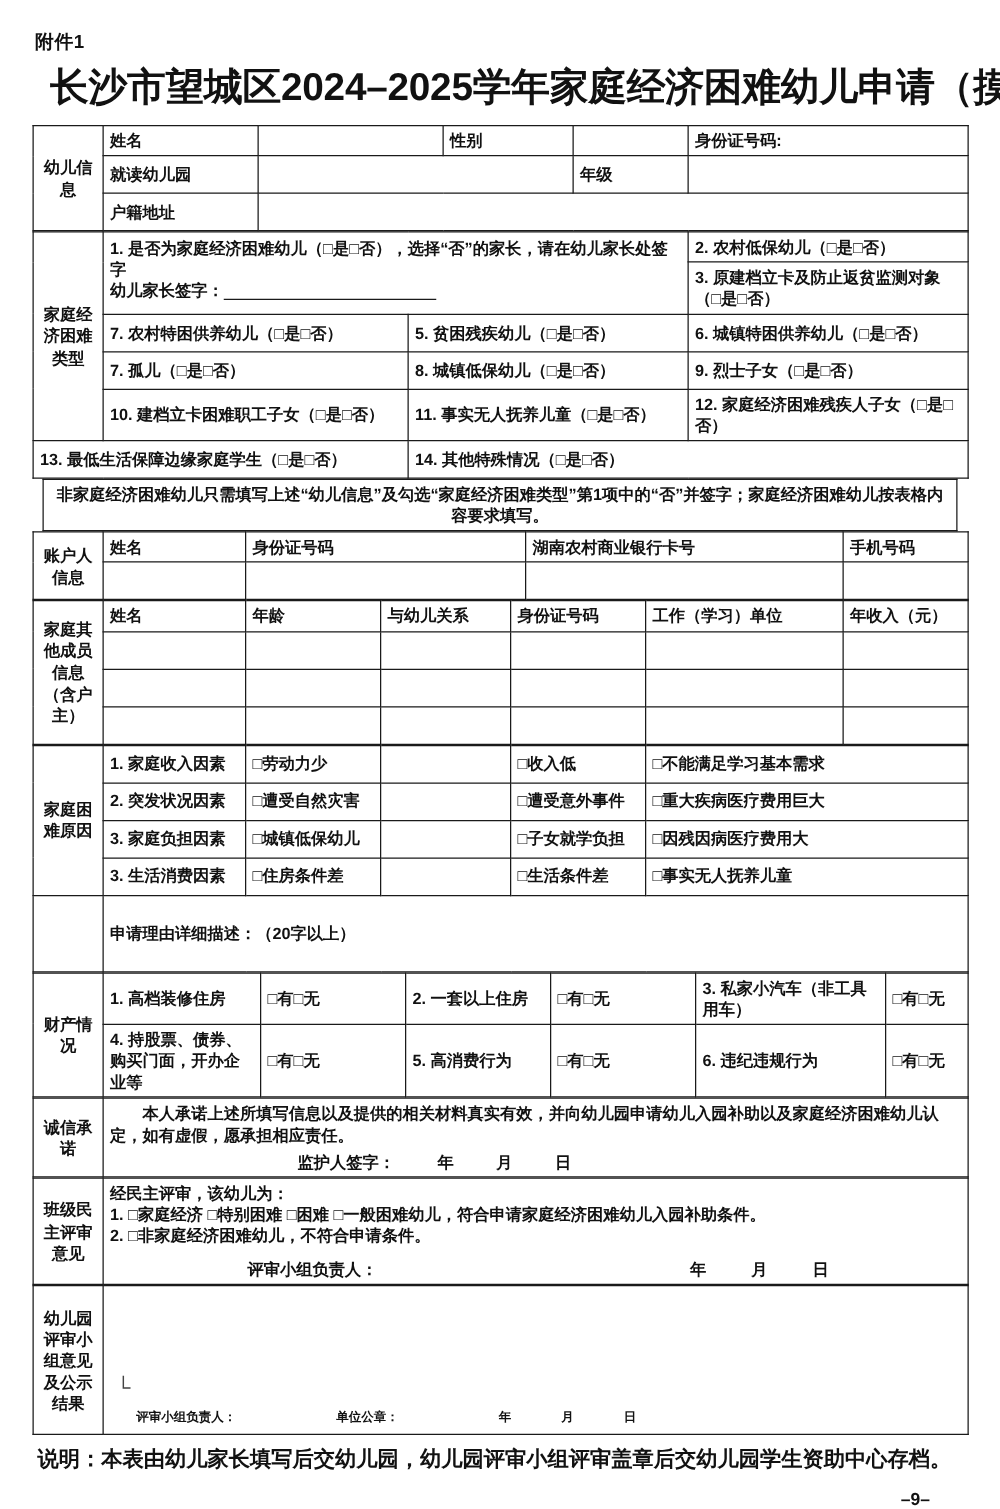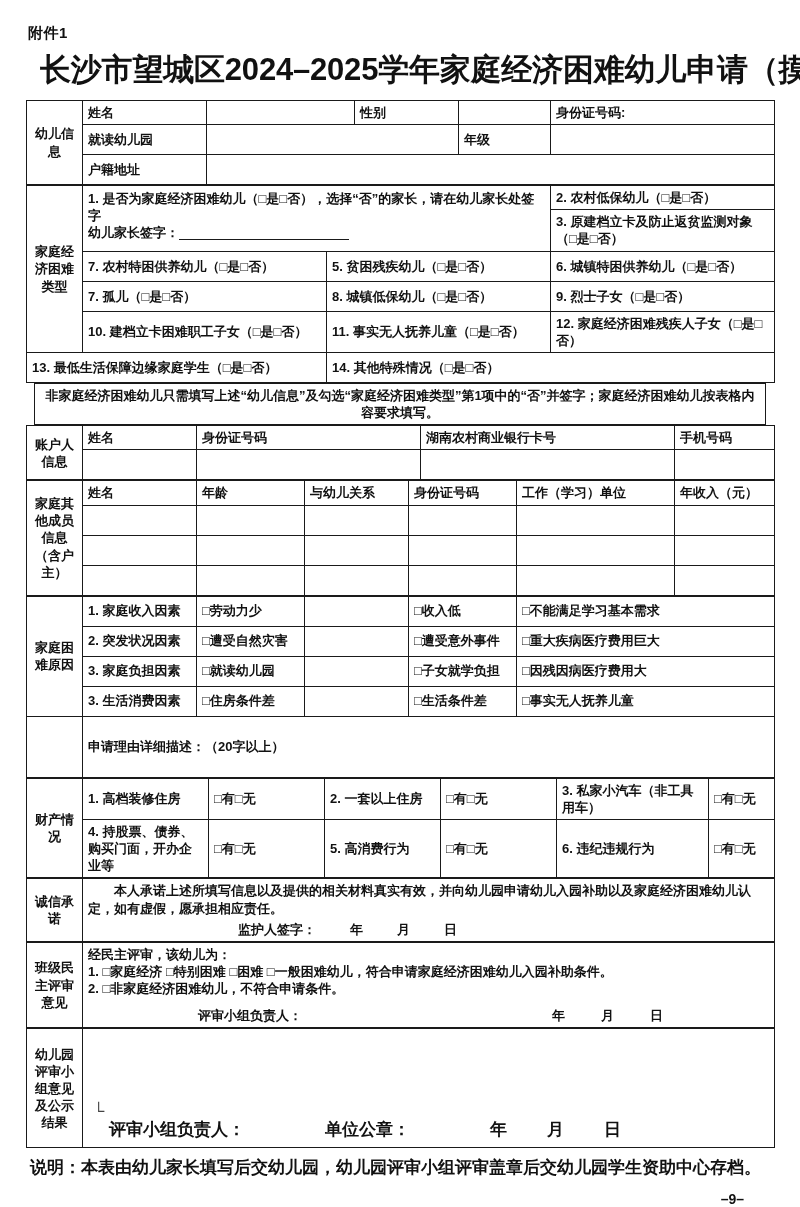--- a/index.html
+++ b/index.html
@@ -114,21 +114,21 @@
   .kinder-box {
     height: 112px;
     vertical-align: bottom;
     position: relative;
     padding: 0;
   }
   .kinder-inner {
     position: absolute;
     left: 26px;
     bottom: 6px;
-    font-size: 17px;
+    font-size: 10px;
     white-space: nowrap;
   }
   .kinder-inner .sp3 { display: inline-block; width: 80px; }
   .kinder-inner .sp4 { display: inline-block; width: 40px; }
   .kinder-mark {
     position: absolute;
     left: 10px;
     bottom: 26px;
     font-size: 16px;
     color: #444;
@@ -330,21 +330,21 @@
     </tr>
     <tr class="tall-30">
       <td class="lft">2. 突发状况因素</td>
       <td class="lft">□遭受自然灾害</td>
       <td class="blank"></td>
       <td class="lft">□遭受意外事件</td>
       <td class="lft">□重大疾病医疗费用巨大</td>
     </tr>
     <tr class="tall-30">
       <td class="lft">3. 家庭负担因素</td>
-      <td class="lft">□就读幼儿园</td>
+      <td class="lft">□城镇低保幼儿</td>
       <td class="blank"></td>
       <td class="lft">□子女就学负担</td>
       <td class="lft">□因残因病医疗费用大</td>
     </tr>
     <tr class="tall-30">
       <td class="lft">3. 生活消费因素</td>
       <td class="lft">□住房条件差</td>
       <td class="blank"></td>
       <td class="lft">□生活条件差</td>
       <td class="lft">□事实无人抚养儿童</td>

